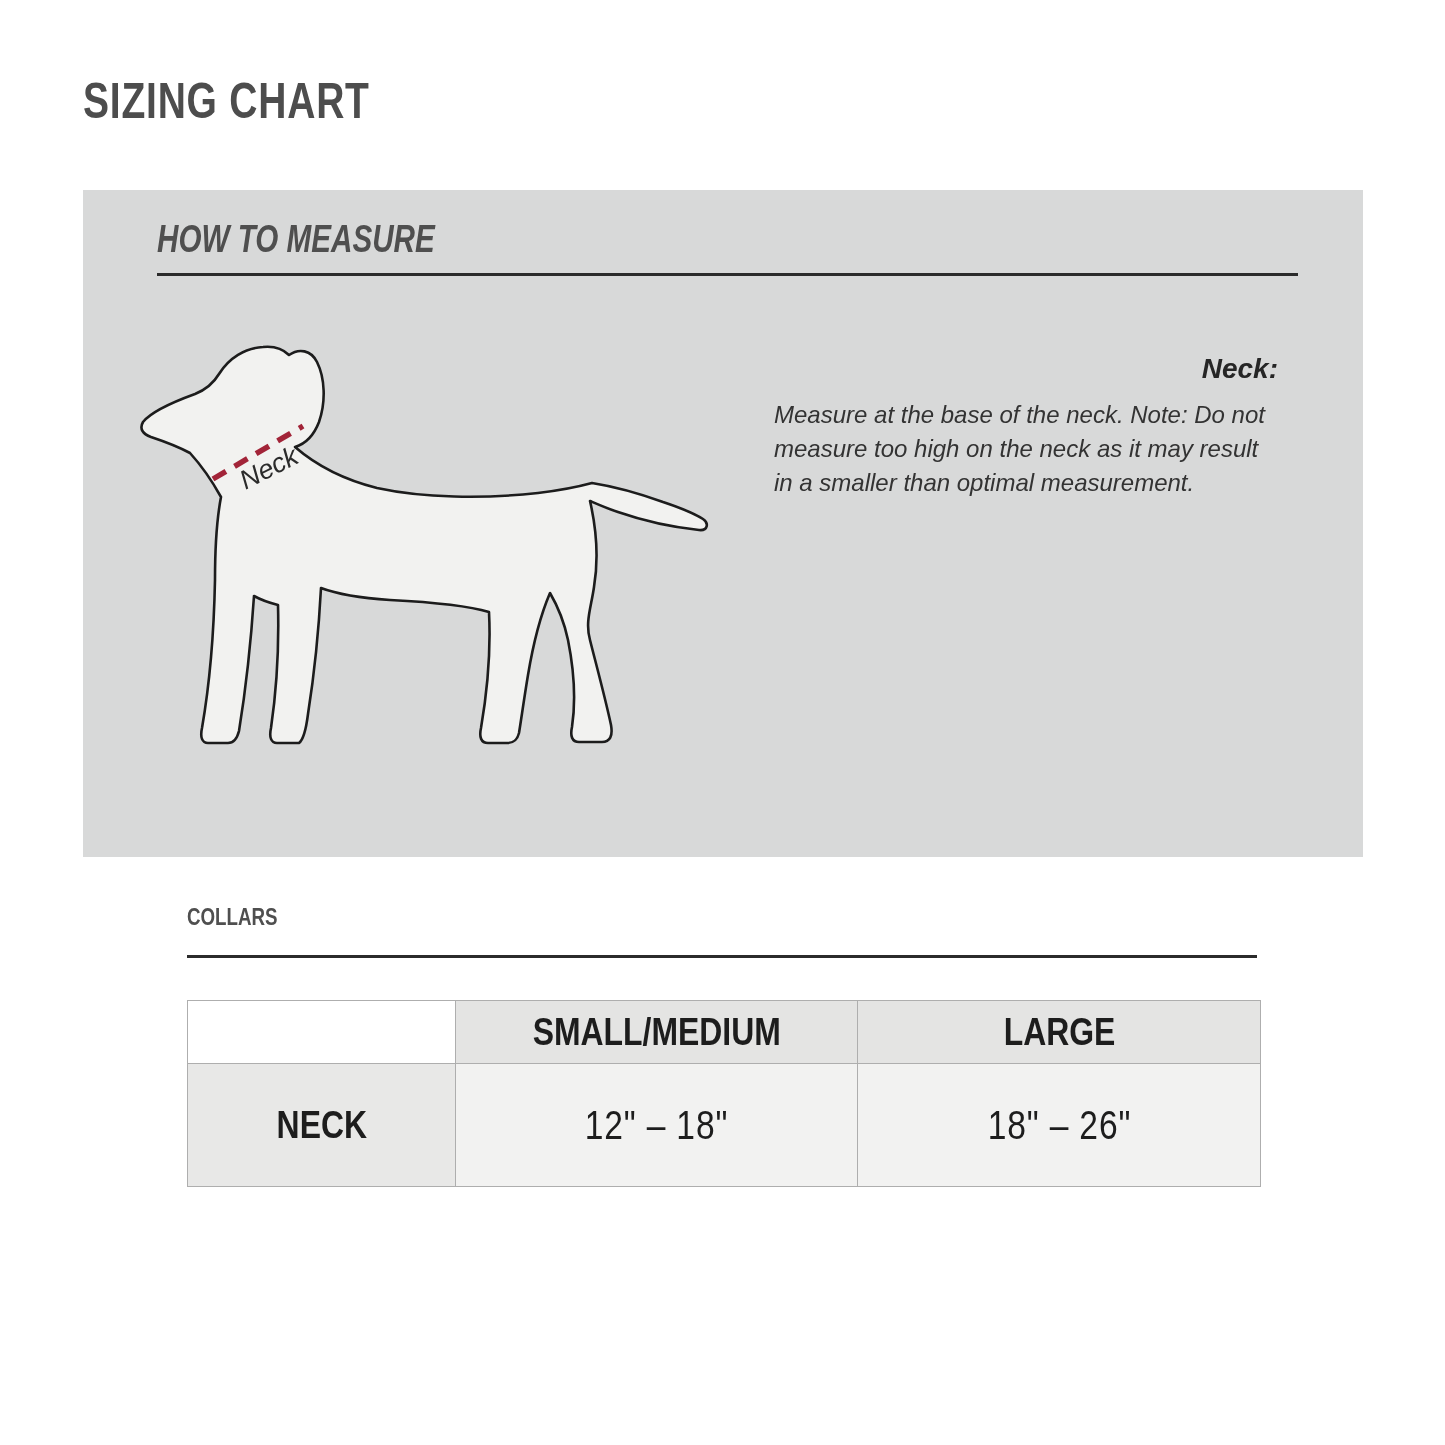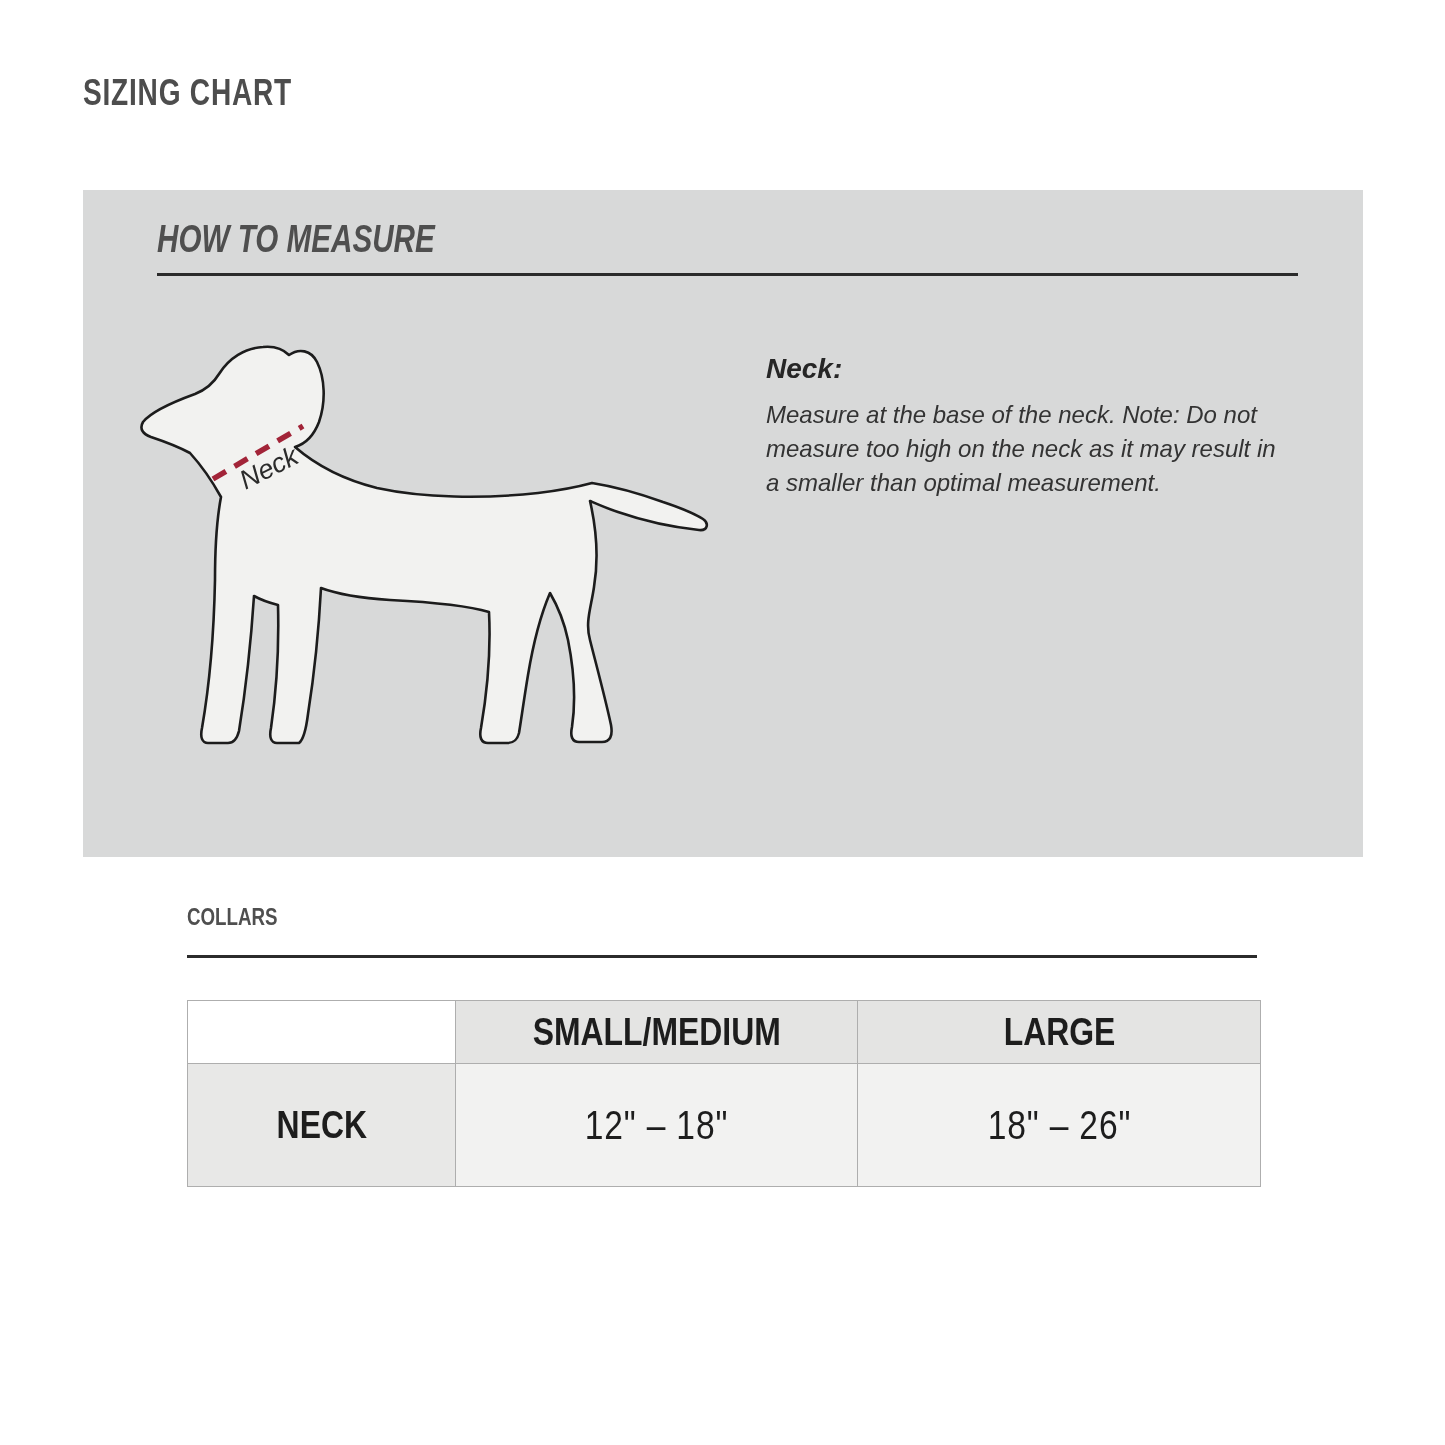--- a/index.html
+++ b/index.html
@@ -9,43 +9,43 @@
     background: #ffffff;
     font-family: "Liberation Sans", sans-serif;
     position: relative;
     overflow: hidden;
   }
   .condense { display: inline-block; transform: scaleX(0.78); transform-origin: 0 50%; white-space: nowrap; }
   .condense-c { display: inline-block; transform: scaleX(0.84); transform-origin: 50% 50%; white-space: nowrap; }
 
   .page-title {
     position: absolute; left: 83px; top: 72px;
-    font-size: 36px; font-weight: bold; color: #4d4d4d;
+    font-size: 50px; font-weight: bold; color: #4d4d4d;
     letter-spacing: 1px;
   }
 
   .panel {
     position: absolute; left: 83px; top: 190px;
     width: 1280px; height: 667px;
     background: #d8d9d9;
     font-style: italic;
   }
   .panel-heading {
     position: absolute; left: 74px; top: 28px;
     font-size: 38px; font-weight: bold; color: #4f4f4f;
   }
   .panel-rule {
     position: absolute; left: 74px; top: 83px;
     width: 1141px; height: 3px; background: #2b2b2b;
   }
   .dog-figure { position: absolute; left: 50px; top: 152px; width: 580px; height: 412px; }
 
   .info { position: absolute; left: 683px; top: 163px; width: 512px; }
-  .info-heading { font-size: 28px; font-weight: bold; color: #262626; margin: 0 0 13px 0; }
-  .info-body { font-size: 24px; line-height: 34px; color: #333333; margin: 0; }
+  .info-heading { font-size: 28px; font-weight: bold; color: #262626; margin: 0 0 13px 0; text-align: right; }
+  .info-body { font-size: 24px; line-height: 34px; color: #333333; margin: 8px; }
 
   .collars-heading {
     position: absolute; left: 187px; top: 903px;
     font-size: 24px; font-weight: bold; color: #4f4f4f;
   }
   .collars-rule {
     position: absolute; left: 187px; top: 955px;
     width: 1070px; height: 3px; background: #2b2b2b;
   }
 

